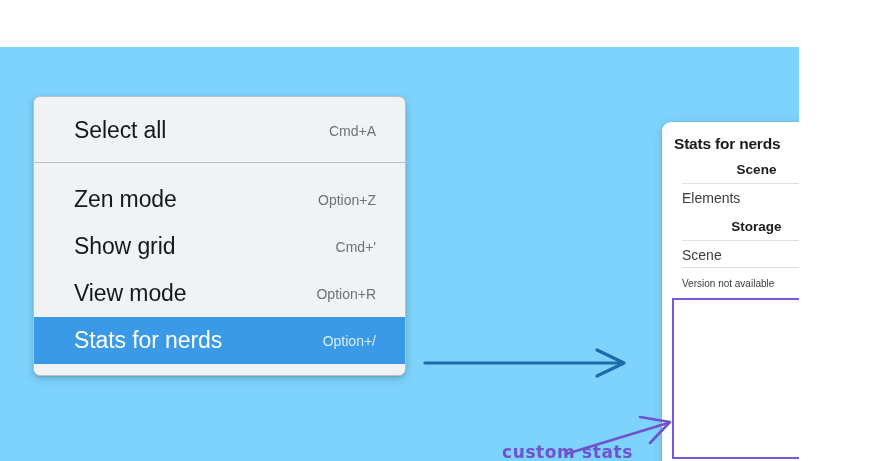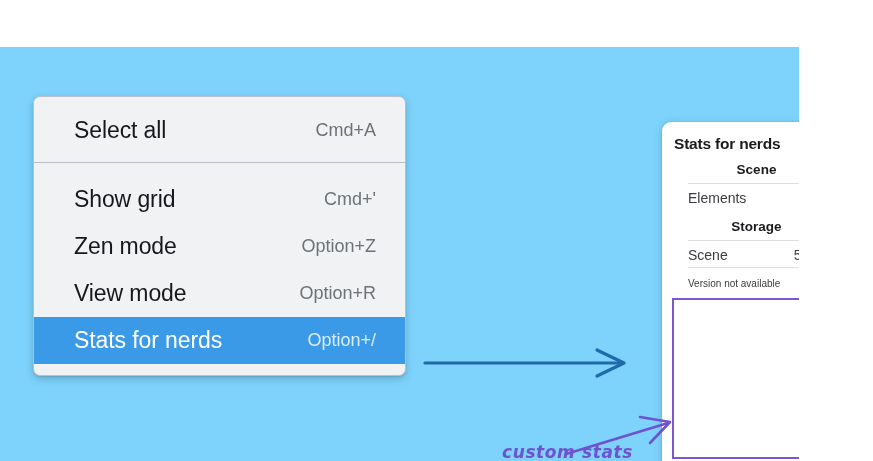--- a/index.html
+++ b/index.html
@@ -46,21 +46,21 @@
     box-sizing: border-box;
     cursor: default;
   }
   .menu-item .mi-label {
     font-size: 23px;
     color: #16181c;
     letter-spacing: -0.1px;
     white-space: nowrap;
   }
   .menu-item .mi-shortcut {
-    font-size: 18px;
+    font-size: 14px;
     color: #6d7278;
     white-space: nowrap;
   }
   .menu-item.selected { background: #3b9ae7; }
   .menu-item.selected .mi-label { color: #ffffff; }
   .menu-item.selected .mi-shortcut { color: #d8ecfb; }
 
   
   #stats-panel {
     position: absolute;
@@ -99,21 +99,21 @@
     position: absolute;
     left: 1px;
     top: 8px;
     width: 15px;
     height: 1.6px;
     background: #3a3a3e;
   }
   .sp-close::before { transform: rotate(45deg); }
   .sp-close::after  { transform: rotate(-45deg); }
 
-  .sp-body { padding: 0 26px; }
+  .sp-body { padding: 0 20px; }
 
   .sp-section-title {
     text-align: center;
     font-size: 13.5px;
     font-weight: bold;
     color: #1b1b1f;
     padding: 9px 0 6px 0;
   }
   .sp-rule {
     height: 1px;
@@ -162,47 +162,46 @@
   .hand-label {
     position: absolute;
     left: 502px;
     top: 395px;
     font-family: "DejaVu Sans", sans-serif;
     font-size: 17px;
     font-weight: bold;
     letter-spacing: 0.6px;
     color: #6f52cf;
     white-space: nowrap;
-    font-style: italic;
   }
 </style>
 </head>
 <body>
 
 <div id="canvas">
 
   <div id="context-menu">
 
     <div class="menu-group">
       <div class="menu-item">
         <span class="mi-label">Select all</span>
         <span class="mi-shortcut">Cmd+A</span>
       </div>
     </div>
 
     <div class="menu-sep"></div>
 
     <div class="menu-group second">
       <div class="menu-item">
+        <span class="mi-label">Zen mode</span>
+        <span class="mi-shortcut">Option+Z</span>
+      </div>
+      <div class="menu-item">
         <span class="mi-label">Show grid</span>
         <span class="mi-shortcut">Cmd+'</span>
-      </div>
-      <div class="menu-item">
-        <span class="mi-label">Zen mode</span>
-        <span class="mi-shortcut">Option+Z</span>
       </div>
       <div class="menu-item">
         <span class="mi-label">View mode</span>
         <span class="mi-shortcut">Option+R</span>
       </div>
       <div class="menu-item selected">
         <span class="mi-label">Stats for nerds</span>
         <span class="mi-shortcut">Option+/</span>
       </div>
     </div>

